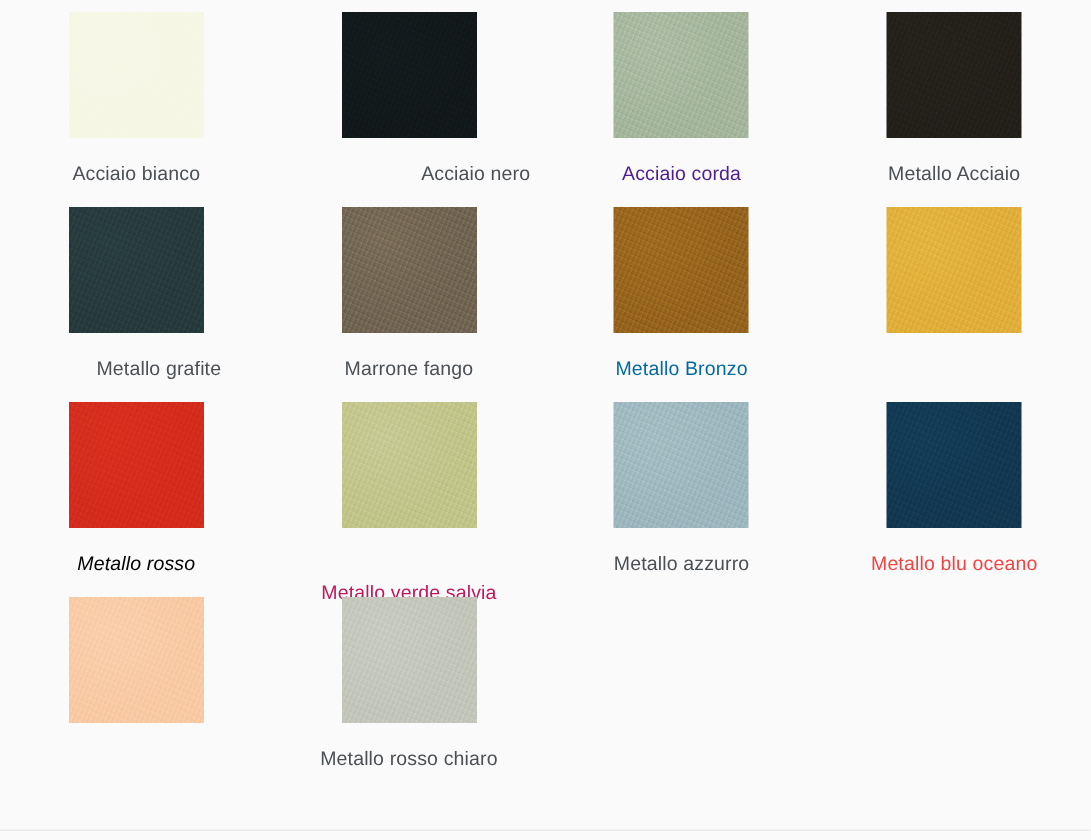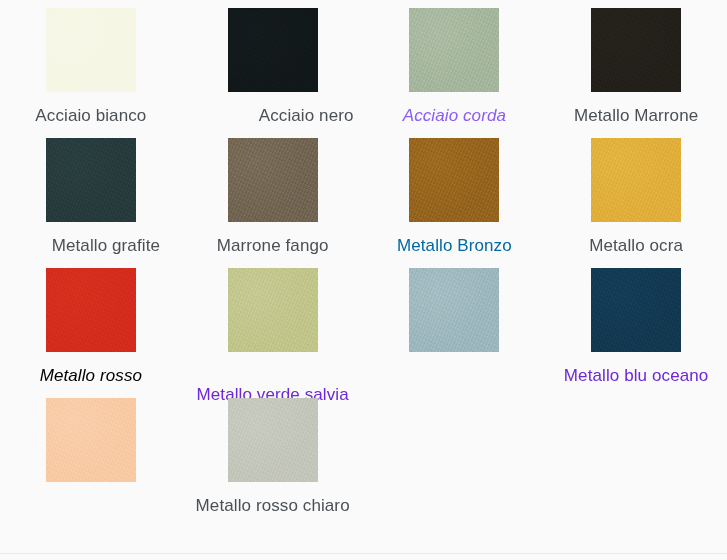--- a/index.html
+++ b/index.html
@@ -82,21 +82,21 @@
       );
     mix-blend-mode: overlay;
     opacity: 0.85;
   }
 
   .swatch-label {
     margin-top: 13px;
     width: 100%;
     text-align: center;
     font-family: "Liberation Sans", sans-serif;
-    font-size: 17px;
+    font-size: 13px;
     line-height: 21px;
     letter-spacing: 0.1px;
     color: #4b5055;
     white-space: normal;
     padding: 0 10px;
     box-sizing: border-box;
   }
 
   #bottom-divider {
     position: absolute;
@@ -116,56 +116,56 @@
       <div class="swatch-cell">
         <div class="swatch-chip" style="background-color: rgb(247, 247, 230);"></div>
         <div class="swatch-label" style="color: rgb(75, 80, 85);">Acciaio bianco</div>
       </div>
       <div class="swatch-cell">
         <div class="swatch-chip" style="background-color: rgb(17, 24, 26);"></div>
         <div class="swatch-label" style="color: rgb(75, 80, 85); text-align: right;">Acciaio nero</div>
       </div>
       <div class="swatch-cell">
         <div class="swatch-chip" style="background-color: rgb(163, 181, 155);"></div>
-        <div class="swatch-label" style="color: #8b5cf6; font-style: italic;">Acciaio corda</div>
+        <div class="swatch-label" style="color: #4c1d95;">Acciaio corda</div>
       </div>
       <div class="swatch-cell">
         <div class="swatch-chip" style="background-color: rgb(34, 31, 25);"></div>
-        <div class="swatch-label" style="color: rgb(75, 80, 85);">Metallo Marrone</div>
+        <div class="swatch-label" style="color: rgb(75, 80, 85);">Metallo Acciaio</div>
       </div>
       <div class="swatch-cell">
         <div class="swatch-chip" style="background-color: rgb(37, 57, 59);"></div>
         <div class="swatch-label" style="color: rgb(75, 80, 85); margin-left: 30px;">Metallo grafite</div>
       </div>
       <div class="swatch-cell">
         <div class="swatch-chip" style="background-color: rgb(111, 99, 80);"></div>
         <div class="swatch-label" style="color: rgb(75, 80, 85);">Marrone fango</div>
       </div>
       <div class="swatch-cell">
         <div class="swatch-chip" style="background-color: rgb(147, 98, 29);"></div>
         <div class="swatch-label" style="color: #0369a1;">Metallo Bronzo</div>
       </div>
       <div class="swatch-cell">
         <div class="swatch-chip" style="background-color: rgb(224, 173, 57);"></div>
-        <div class="swatch-label" style="color: rgb(75, 80, 85);">Metallo ocra</div>
       </div>
       <div class="swatch-cell">
         <div class="swatch-chip" style="background-color: rgb(211, 43, 28);"></div>
         <div class="swatch-label" style="color: #000000; font-style: italic;">Metallo rosso</div>
       </div>
       <div class="swatch-cell">
         <div class="swatch-chip" style="background-color: rgb(192, 196, 136);"></div>
-        <div class="swatch-label" style="color: #6d28d9; margin-top: 32px;">Metallo verde salvia</div>
+        <div class="swatch-label" style="color: #be185d; margin-top: 32px;">Metallo verde salvia</div>
       </div>
       <div class="swatch-cell">
         <div class="swatch-chip" style="background-color: rgb(155, 182, 189);"></div>
+        <div class="swatch-label" style="color: rgb(75, 80, 85);">Metallo azzurro</div>
       </div>
       <div class="swatch-cell">
         <div class="swatch-chip" style="background-color: rgb(18, 55, 80);"></div>
-        <div class="swatch-label" style="color: #6d28d9; text-align: center;">Metallo blu oceano</div>
+        <div class="swatch-label" style="color: #ef4444; text-align: center;">Metallo blu oceano</div>
       </div>
       <div class="swatch-cell">
         <div class="swatch-chip" style="background-color: rgb(249, 201, 162);"></div>
       </div>
       <div class="swatch-cell">
         <div class="swatch-chip" style="background-color: rgb(194, 197, 185);"></div>
         <div class="swatch-label" style="color: rgb(75, 80, 85);">Metallo rosso chiaro</div>
       </div>
     </div>
 

